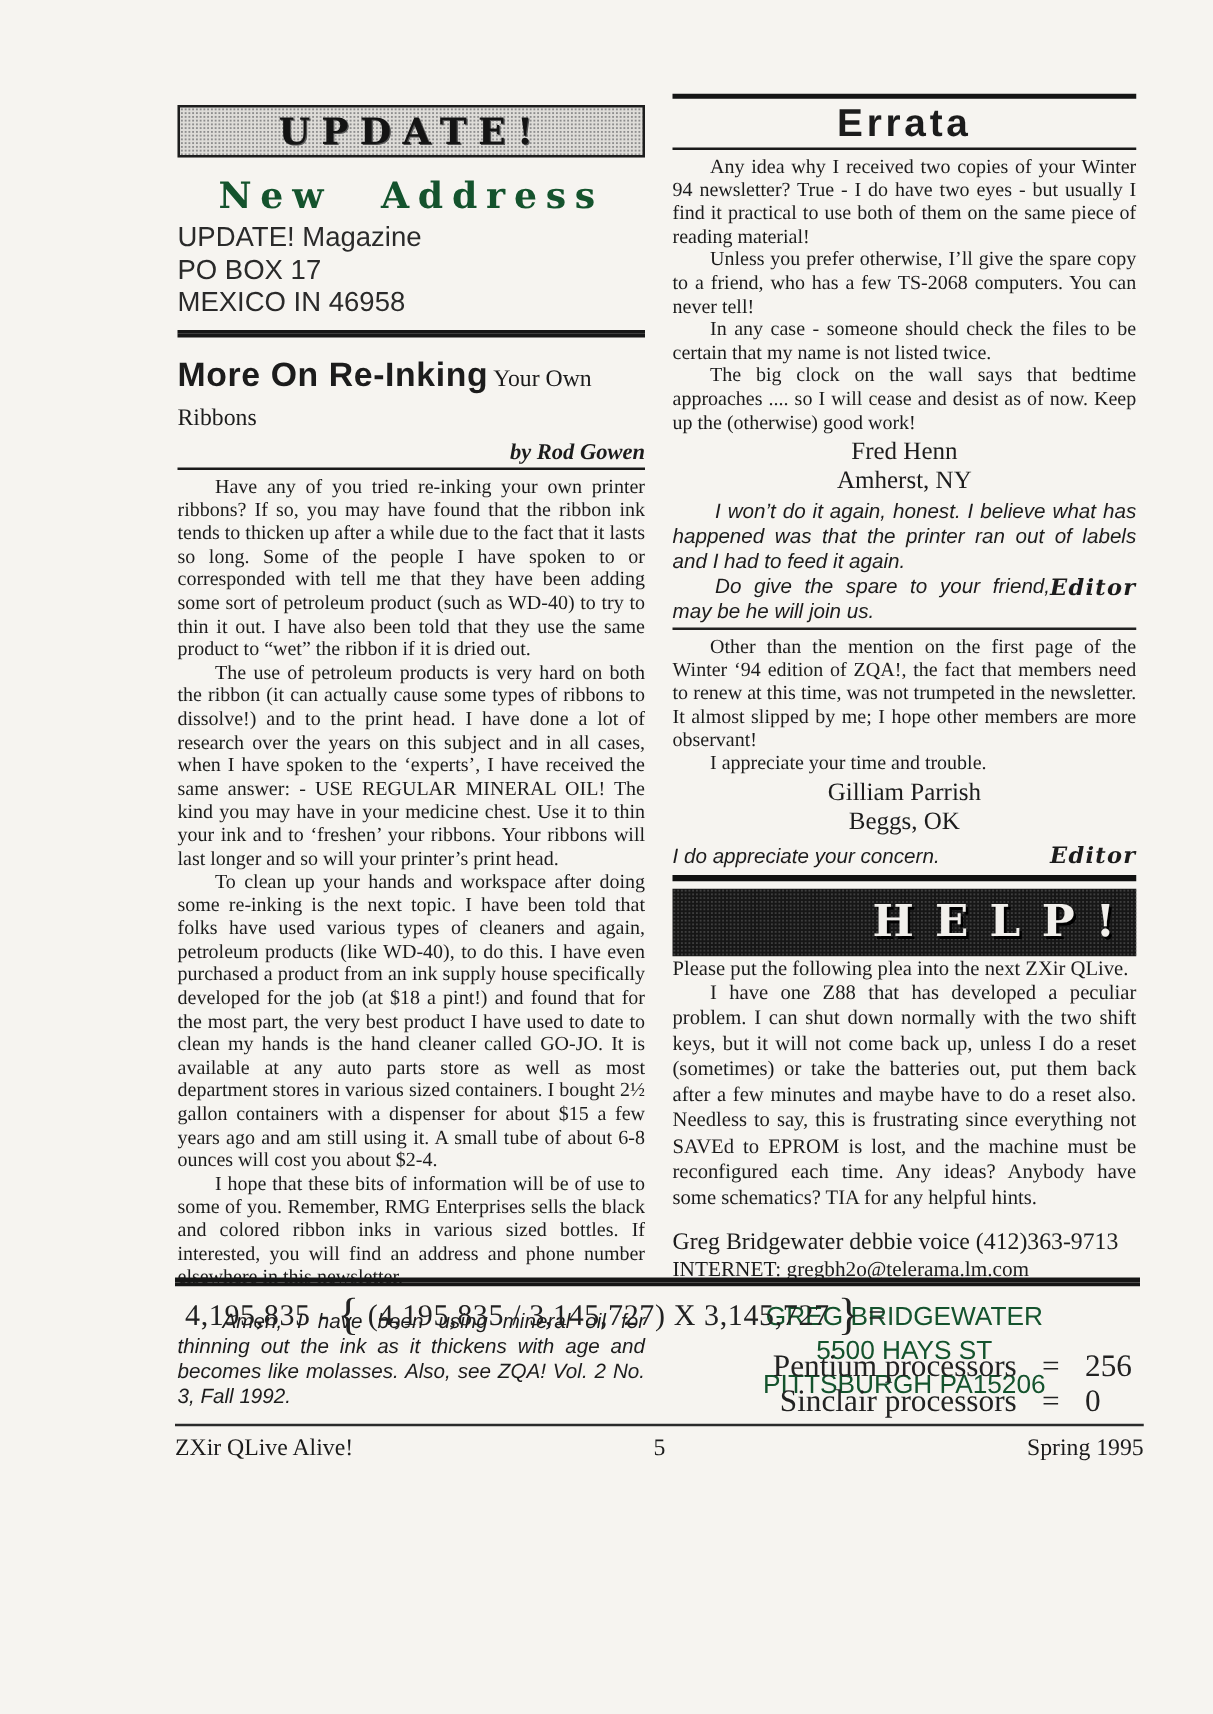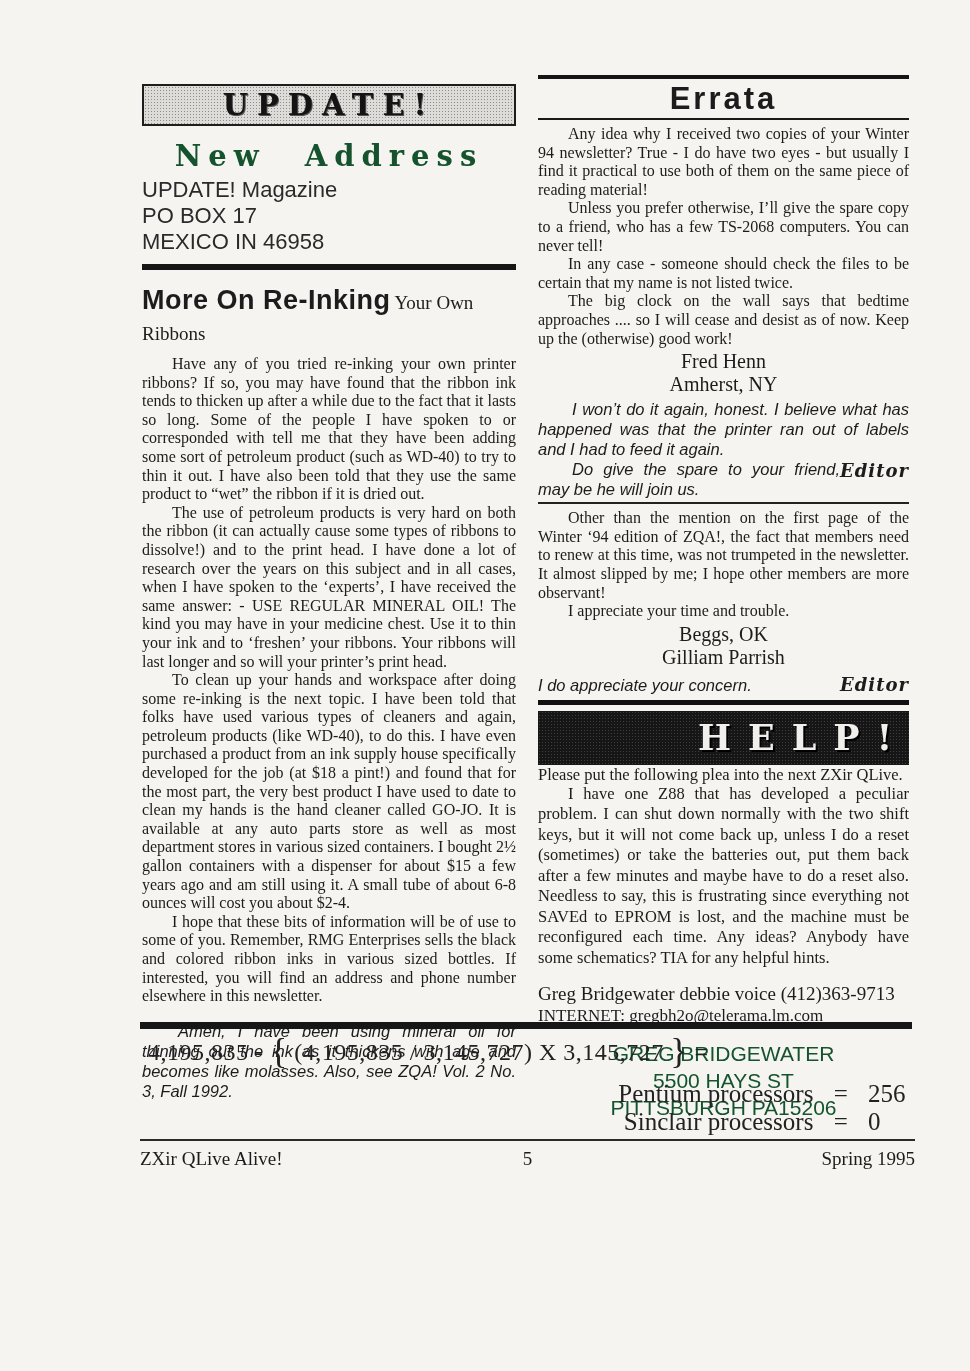--- a/index.html
+++ b/index.html
@@ -116,20 +116,21 @@
     <div>UPDATE! Magazine</div>
     <div>PO BOX 17</div>
     <div>MEXICO IN 46958</div>
   </div>
 
   <div class="double-rule"></div>
 
   <div class="article-head">
     <span class="article-title">More On Re-Inking</span><span class="article-subtitle">Your Own Ribbons</span>
   </div>
+  <div class="byline">by Rod Gowen</div>
 
   <div class="body-text">
     <p>Have any of you tried re-inking your own printer ribbons? If so, you may have found that the ribbon ink tends to thicken up after a while due to the fact that it lasts so long.  Some of the people I have spoken to or corresponded with tell me that they have been adding some sort of petroleum product (such as WD-40) to try to thin it out. I have also been told that they use the same product to “wet” the ribbon if it is dried out.</p>
     <p>The use of petroleum products is very hard on both the ribbon (it can actually cause some types of ribbons to dissolve!) and to the print head. I have done a lot of research over the years on this subject and in all cases, when I have spoken to the ‘experts’, I have received the same answer: - USE REGULAR MINERAL OIL! The kind you may have in your medicine chest.  Use it to thin your ink and to ‘freshen’ your ribbons.  Your ribbons will last longer and so will your printer’s print head.</p>
     <p>To clean up your hands and workspace after doing some re-inking is the next topic.  I have been told that folks have used various types of cleaners and again, petroleum products (like WD-40), to do this.  I have even purchased a product from an ink supply house specifically developed for the job (at $18 a pint!) and found that for the most part, the very best product I have used to date to clean my hands is the hand cleaner called GO-JO.  It is available at any auto parts store as well as most department stores in various sized containers.  I bought 2½ gallon containers with a dispenser for about $15 a few years ago and am still using it.  A small tube of about 6-8 ounces will cost you about $2-4.</p>
     <p>I hope that these bits of information will be of use to some of you. Remember, RMG Enterprises sells the black and colored ribbon inks in various sized bottles. If interested, you will find an address and phone number elsewhere in this newsletter.</p>
   </div>
 
   <div class="editor-note">Amen, I have been using mineral oil for thinning out the ink as it thickens with age and becomes like molasses.  Also, see ZQA! Vol. 2 No. 3, Fall 1992.</div>
 </div>
@@ -158,22 +159,22 @@
     <span class="editor-sig">Editor</span>
     <p>Do give the spare to your friend, may be he will join us.</p>
   </div>
 
   <div class="body-text">
     <p>Other than the mention on the first page of the Winter ‘94 edition of ZQA!, the fact that members need to renew at this time, was not trumpeted in the newsletter.  It almost slipped by me; I hope other members are more observant!</p>
     <p>I appreciate your time and trouble.</p>
   </div>
 
   <div class="sig">
+    <div>Gilliam Parrish</div>
     <div>Beggs, OK</div>
-    <div>Gilliam Parrish</div>
   </div>
 
   <div class="reply reply-flex">
     <span>I do appreciate your concern.</span>
     <span class="editor-sig">Editor</span>
   </div>
 
   <div class="help-banner">
     <span>HELP!</span>
   </div>

